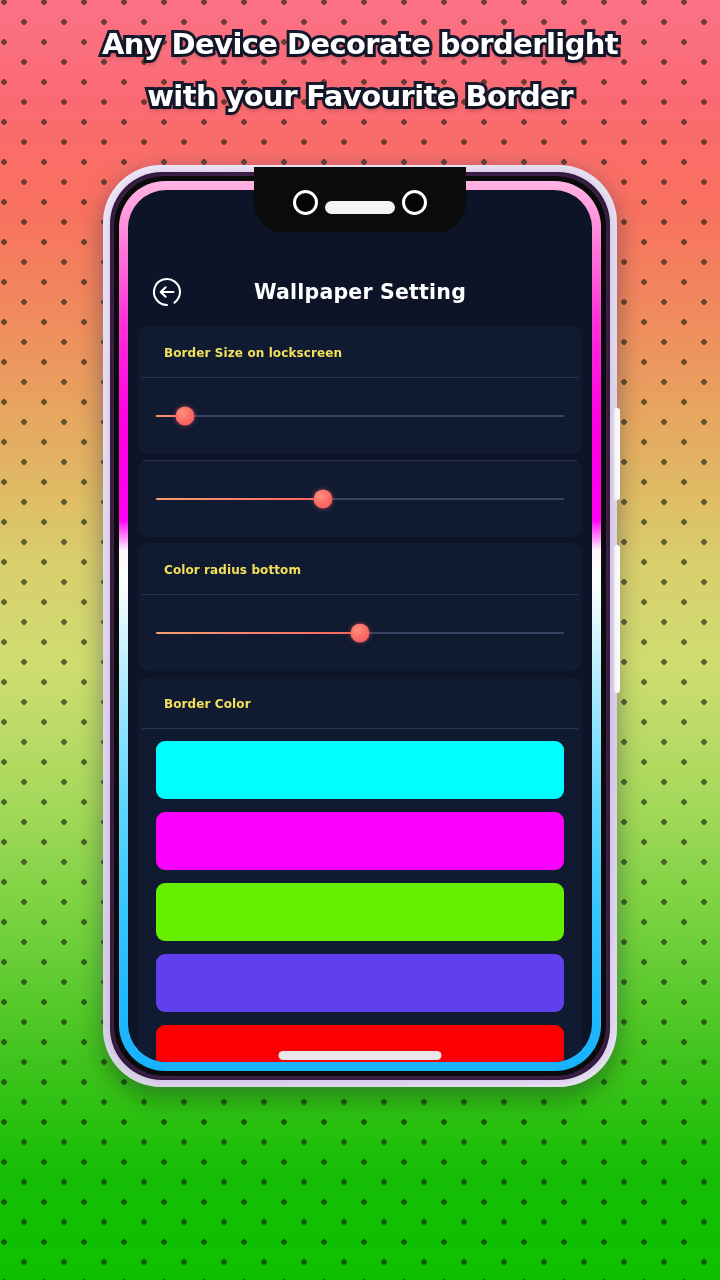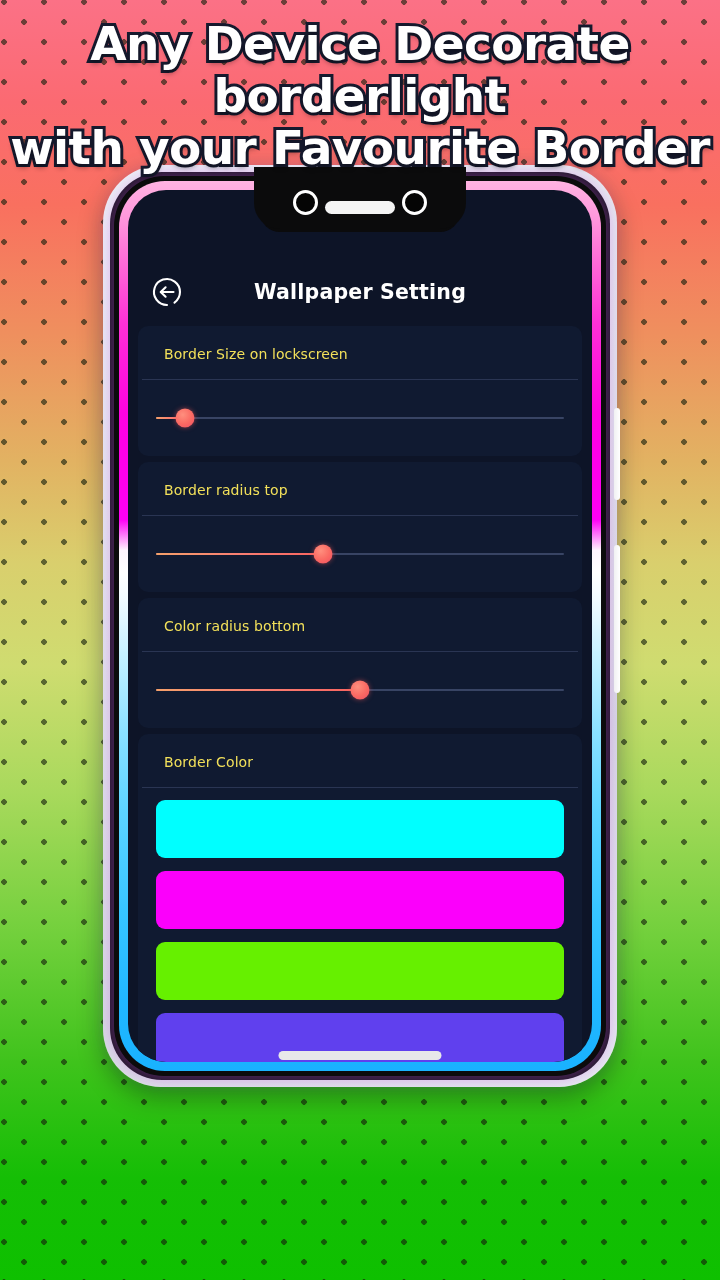--- a/index.html
+++ b/index.html
@@ -36,21 +36,21 @@
     background-size: 40px 40px, 40px 40px;
     background-position: 4px 2px, 24px 22px;
   }
 
   
   #headline {
     position:absolute; top:18px; left:0; width:720px;
     text-align:center; z-index:6;
     font-family:"DejaVu Sans", sans-serif;
     font-weight:bold;
-    font-size:47px; line-height:52px;
+    font-size:29px; line-height:52px;
     letter-spacing:-0.6px;
     color:#ffffff;
     -webkit-text-stroke: 6px #161a2e;
     paint-order: stroke fill;
     text-shadow: 0 4px 5px rgba(0,0,0,.30);
   }
   #headline .ln { display:block; }
 
   
   #phone {
@@ -168,22 +168,23 @@
     overflow:hidden;
   }
   .card {
     background:#101a31;
     border-radius:10px;
     margin-bottom:6px;
   }
   .card-label {
     padding:20px 26px 17px 26px;
     color:#f2e05a;
-    font-size:14px;
+    font-size:12px;
     letter-spacing:.1px;
+    font-weight:bold;
   }
   .card-divider {
     height:1px; margin:0 4px;
     background:rgba(170,190,255,.17);
   }
   .slider-wrap {
     height:76px;
     display:flex; align-items:center;
     padding:0 18px;
   }
@@ -279,21 +280,20 @@
         <div class="slider-wrap">
           <div class="slider">
             <div class="slider-track"></div>
             <div class="slider-fill" id="fill-0" style="width: 7%;"></div>
             <div class="slider-thumb" id="thumb-0" style="left: 7%;"></div>
           </div>
         </div>
       </div>
 
       <div class="card">
-        <div class="card-label">Border radius top</div>
         <div class="card-divider"></div>
         <div class="slider-wrap">
           <div class="slider">
             <div class="slider-track"></div>
             <div class="slider-fill" id="fill-1" style="width: 41%;"></div>
             <div class="slider-thumb" id="thumb-1" style="left: 41%;"></div>
           </div>
         </div>
       </div>
 

